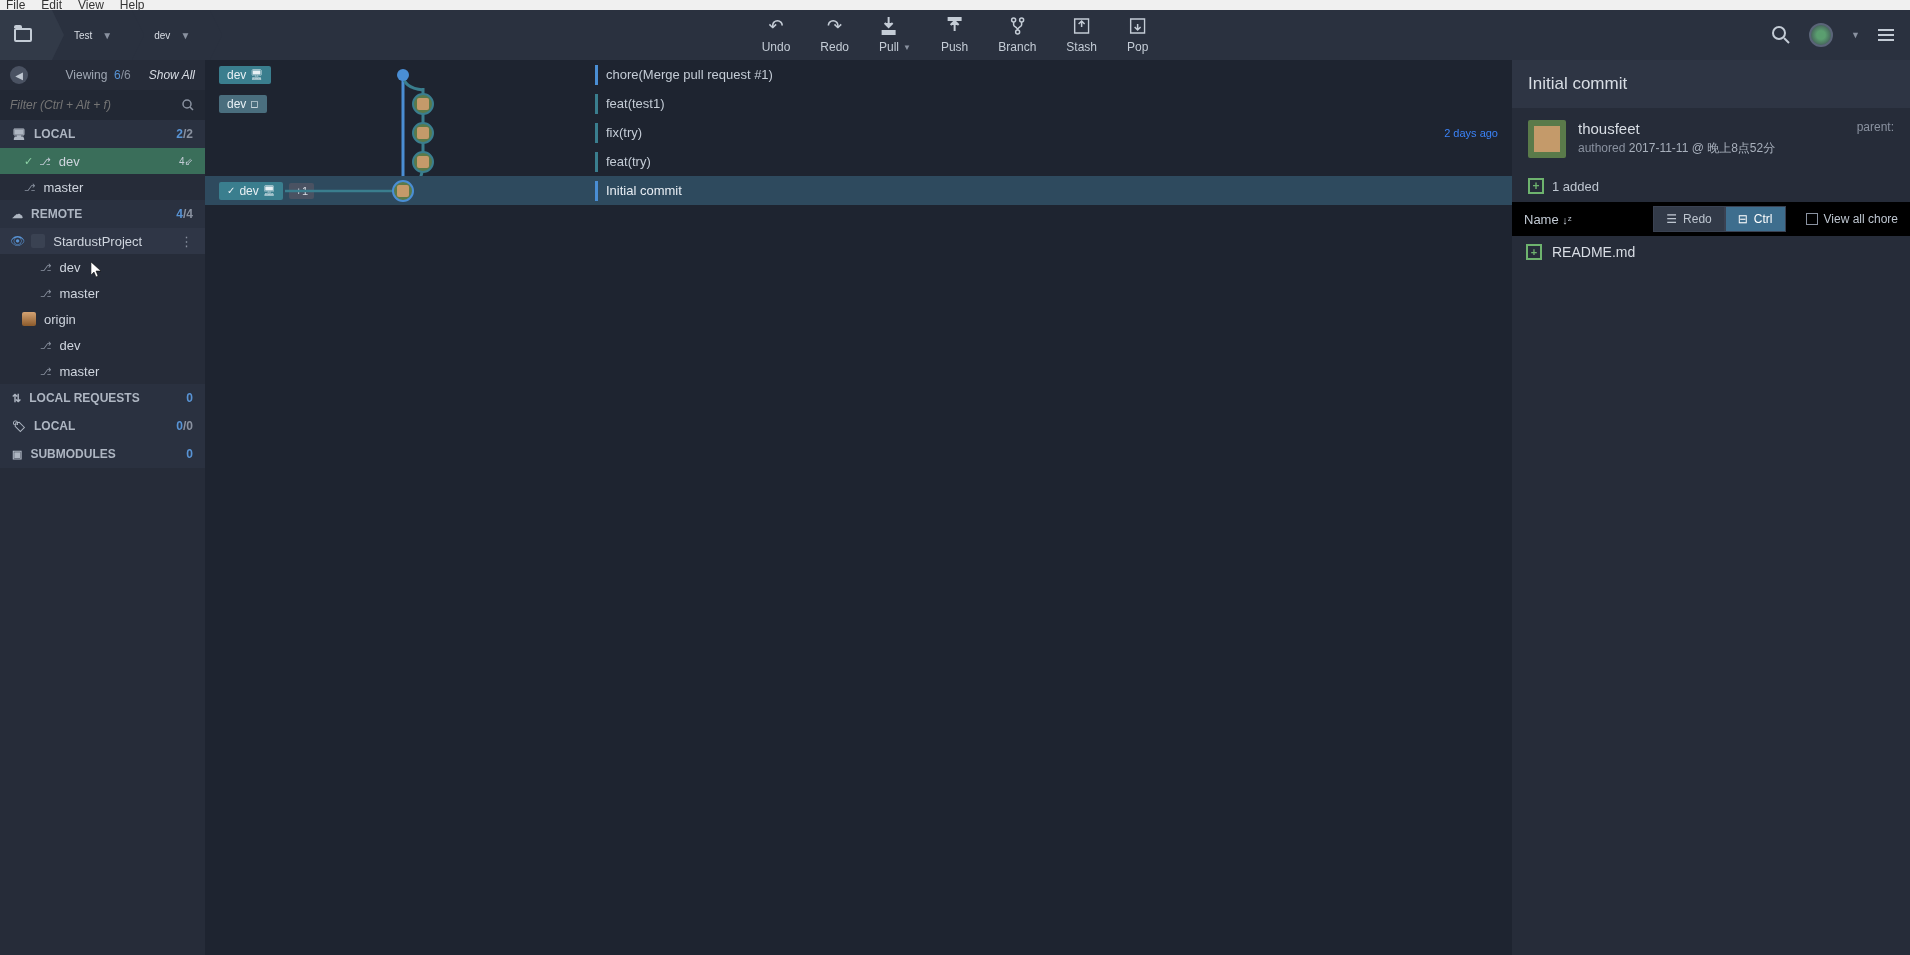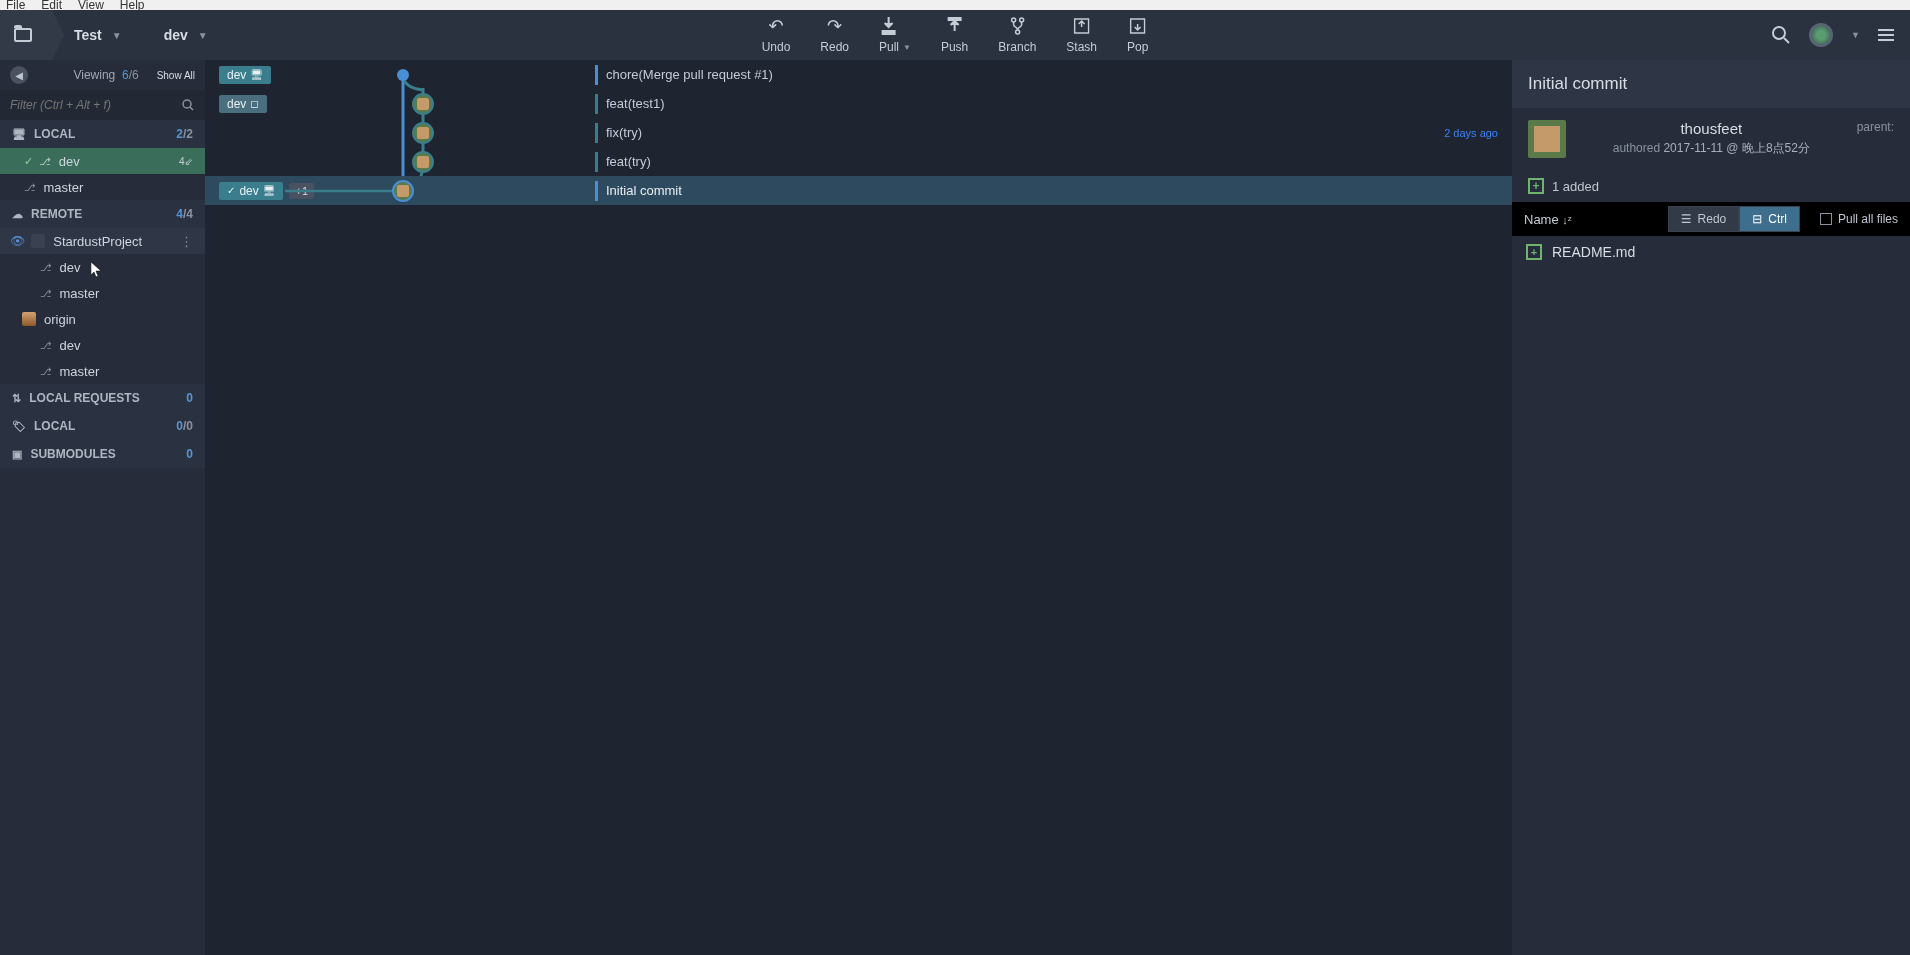--- a/index.html
+++ b/index.html
@@ -11,21 +11,21 @@
 
 
 .toolbar { height: 50px; background: #2a313f; display: flex; align-items: center; position: relative; }
 .breadcrumb { display: flex; align-items: center; height: 100%; }
 .bc-item { display: flex; align-items: center; height: 100%; padding: 0 20px 0 14px; position: relative; background: #2a313f; }
 .bc-item.first { background: #323a48; }
 .bc-arrow { position: absolute; right: -12px; top: 0; width: 0; height: 0; border-top: 25px solid transparent; border-bottom: 25px solid transparent; border-left: 12px solid #2a313f; z-index: 2; }
 .bc-item.first .bc-arrow { border-left-color: #323a48; }
 .folder-icon { width: 18px; height: 14px; border: 2px solid #c4ccd6; border-radius: 2px; position: relative; }
 .folder-icon::before { content: ''; position: absolute; top: -5px; left: -2px; width: 8px; height: 3px; background: #c4ccd6; border-radius: 2px 2px 0 0; }
-.bc-label { color: #d8dde4; font-size: 14px; margin-right: 10px; font-weight: bold; }
+.bc-label { color: #d8dde4; font-size: 10px; margin-right: 10px; }
 .bc-chevron { font-size: 10px; color: #8a92a0; }
 
 .toolbar-center { position: absolute; left: 50%; transform: translateX(-50%); display: flex; gap: 30px; align-items: center; }
 .tb-btn { display: flex; flex-direction: column; align-items: center; gap: 4px; cursor: pointer; color: #c4ccd6; }
 .tb-btn-icon { font-size: 18px; height: 20px; display: flex; align-items: center; }
 .tb-btn-label { font-size: 12px; }
 .tb-btn-wrap { display: flex; align-items: flex-end; }
 .tb-btn-drop { font-size: 8px; margin-left: 4px; margin-bottom: 2px; color: #8a92a0; }
 
 .toolbar-right { margin-left: auto; display: flex; align-items: center; gap: 18px; padding-right: 16px; }
@@ -34,21 +34,21 @@
 .hamburger { display: flex; flex-direction: column; gap: 3px; cursor: pointer; }
 .hamburger span { width: 16px; height: 2px; background: #c4ccd6; }
 
 .main { display: flex; height: calc(100% - 60px); }
 
 
 .sidebar { width: 205px; background: #262c39; display: flex; flex-direction: column; }
 .sb-header { height: 30px; display: flex; align-items: center; padding: 0 10px; gap: 10px; }
 .back-circle { width: 18px; height: 18px; border-radius: 50%; background: #4a5262; display: flex; align-items: center; justify-content: center; font-size: 10px; cursor: pointer; }
 .sb-viewing { margin-left: auto; font-size: 12px; color: #a0a8b4; }
-.sb-showall { font-size: 10px; color: #d8dde4; cursor: pointer; margin-left: 8px; }
+.sb-showall { font-size: 12px; color: #d8dde4; cursor: pointer; margin-left: 8px; font-style: italic; }
 .sb-filter { height: 30px; display: flex; align-items: center; padding: 0 10px; background: #222834; }
 .sb-filter input { flex: 1; background: transparent; border: none; color: #bec6d0; font-size: 12px; outline: none; font-style: italic; }
 .sb-filter-icon { color: #8a92a0; font-size: 14px; }
 
 .sb-section { height: 28px; display: flex; align-items: center; padding: 0 12px; background: #2a3140; font-size: 12px; font-weight: 600; color: #aeb6c2; cursor: pointer; }
 .sb-section-icon { margin-right: 8px; font-size: 11px; }
 .sb-section-count { margin-left: auto; color: #5893d4; font-size: 12px; }
 
 .sb-branch { height: 26px; display: flex; align-items: center; padding: 0 12px 0 24px; font-size: 13px; cursor: pointer; }
 .sb-branch.active { background: #3a6e5a; }
@@ -76,21 +76,21 @@
 .commit-divider { width: 3px; height: 20px; background: #4a8ed4; margin: 0 8px 0 150px; }
 .commit-msg { font-size: 13px; color: #c4ccd6; }
 .commit-row.selected .commit-msg { color: #e8eef4; }
 .commit-time { margin-left: auto; margin-right: 14px; font-size: 11px; color: #3b82f6; }
 
 
 .detail { width: 398px; background: #262c39; display: flex; flex-direction: column; }
 .detail-header { height: 30px; display: flex; align-items: center; justify-content: center; background: #2a313f; font-size: 13px; position: relative; }
 .detail-header-expand { position: absolute; right: 10px; cursor: pointer; }
 .detail-title { padding: 14px 16px; background: #2e3544; font-size: 17px; color: #d8dde4; }
-.detail-author { padding: 12px 16px; display: flex; gap: 0; text-align: center; }
+.detail-author { padding: 12px 16px; display: flex; gap: 12px; }
 .author-avatar { width: 38px; height: 38px; background: #5a7a4a; border-radius: 2px; position: relative; }
 .author-avatar::after { content: ''; position: absolute; inset: 6px; background: #c49a6a; }
 .author-info { flex: 1; }
 .author-name { font-size: 15px; color: #d8dde4; }
 .author-date { font-size: 12px; color: #8a92a0; margin-top: 3px; }
 .parent-label { font-size: 12px; color: #8a92a0; }
 
 .detail-changes { padding: 8px 16px; display: flex; align-items: center; gap: 8px; }
 .added-badge { width: 16px; height: 16px; border: 2px solid #6eb36e; color: #6eb36e; display: flex; align-items: center; justify-content: center; font-size: 12px; font-weight: bold; }
 
@@ -401,21 +401,21 @@
           <span>☰</span>
           <span>Redo</span>
         </div>
         <div class="fb-btn active">
           <span>⊟</span>
           <span>Ctrl</span>
         </div>
       </div>
       <div class="fb-check">
         <div class="fb-check-box"></div>
-        <span>Pull all files</span>
+        <span>View all chore</span>
       </div>
     </div>
     <div class="detail-filelist">
       <div class="file-row">
         <div class="file-add-icon">+</div>
         <span class="file-name">README.md</span>
       </div>
     </div>
   </div>
 </div>

